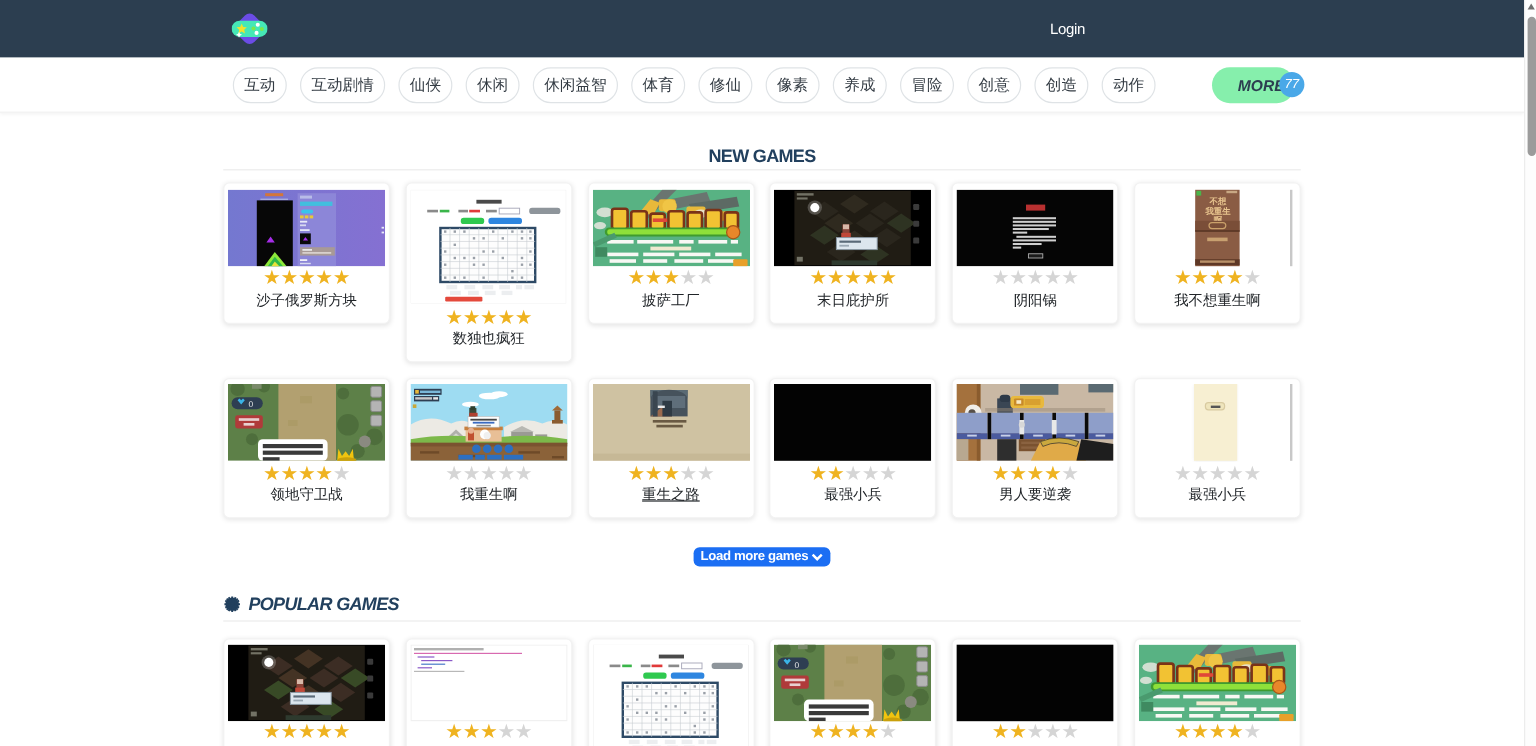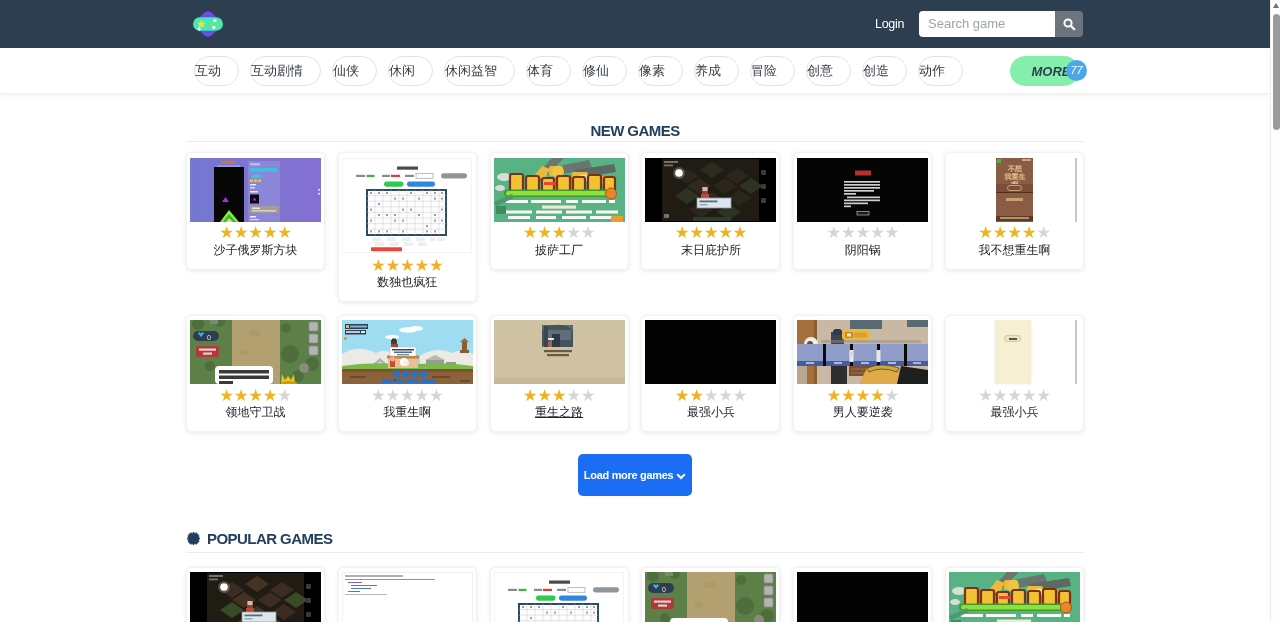--- a/index.html
+++ b/index.html
@@ -12,52 +12,52 @@
 .search { position:absolute; left:919px; top:10.5px; width:164px; height:26.5px; display:flex; }
 .search input { width:136px; height:26.5px; border:none; border-radius:4px 0 0 4px; padding:0 9px;
   font-size:13px; font-family:"Liberation Sans",sans-serif; color:#333; outline:none; }
 .search input::placeholder { color:#9aa4ad; }
 .search .sbtn { width:28px; height:26.5px; background:#6c757d; border:none; border-radius:0 4px 4px 0;
   display:flex; align-items:center; justify-content:center; }
 
 .catbar { position:absolute; left:0; top:48px; width:1270px; height:46px; background:#fff;
   border-bottom:1px solid #f0f0f0; box-shadow:0 2px 3px rgba(0,0,0,0.05); }
 .pill { position:absolute; top:7.5px; height:30px; line-height:28px; border:1px solid #dfe3e6;
-  border-radius:15px; background:#fff; color:#343c44; font-size:13px; text-align:left; }
+  border-radius:15px; background:#fff; color:#343c44; font-size:13px; text-align:center; }
 .more { position:absolute; left:1010px; top:8px; width:69px; height:30px; background:#86efac;
   border:none; border-radius:15px; color:#2c3e50; font-size:13px; font-weight:bold;
   text-align:center; padding-left:13px; font-family:"Liberation Sans",sans-serif;font-style:italic; }
 .badge77 { position:absolute; left:1066px; top:60px; width:21px; height:21px; border-radius:50%;
   background:#4aa8e8; color:#fff; font-size:11px; font-style:italic; text-align:center;
   line-height:21px; z-index:5; }
 
 .container { position:absolute; left:186px; top:94px; width:898px; }
 .sec { display:flex; align-items:center; gap:6px; color:#22405e; font-size:15.5px;
   font-weight:bold; letter-spacing:-0.55px; line-height:19px; height:19px; }
 .sec span { font-size:15px; }
 .sec1 { margin-top:20.5px;flex-direction:column; }
-.sec2 { margin-top:33px; }
+.sec2 { margin-top:22px;font-style:italic; }
 hr.rule { border:none; border-top:1px solid #ececec; margin:0; }
 #hr1 { margin-top:7.7px; }
 #hr2 { margin-top:3.5px; }
 .grid { display:flex; gap:12.8px; align-items:flex-start; }
 .g1 { margin-top:10.3px; }
 .g2 { margin-top:12.4px; }
 .g3 { margin-top:14px; }
 .g3 .stars { margin-top:1px; }
 .card { width:139px; background:#fff; border:1px solid #f2f2f2; border-radius:5px;
   box-shadow:0 1px 4px rgba(0,0,0,0.1); padding:4.5px 3px 12px 3px; text-align:center; }
 .thumb { width:131px; height:64.3px; margin:0 auto; position:relative; overflow:hidden; }
 .thumb svg { display:block; }
 .stars { display:block; font-size:16.5px; line-height:14px; margin-top:3px; letter-spacing:-0.3px; color:#d5d5d5; }
 .stars b { color:#efb320; font-weight:normal; }
 .gtitle { font-size:12px; color:#212529; margin-top:4.5px; line-height:13px; }
 
 .loadwrap { text-align:center; margin-top:22.1px; }
-.loadbtn { background:#1b6ef3; color:#fff; border:none; border-radius:5px; width:114px; height:42px;
+.loadbtn { background:#1b6ef3; color:#fff; border:none; border-radius:5px; width:114px; height:16px;
   font-size:11px; font-family:"Liberation Sans",sans-serif; font-weight:bold; white-space:nowrap; padding:0; letter-spacing:-0.3px; }
 
 .sbar { position:absolute; right:0; top:0; width:10px; height:622px; background:#fdfdfd;
   border-left:1px solid #ececec; z-index:50; }
 .sthumb { position:absolute; left:1.5px; top:14px; width:7px; height:116px; background:#9b9b9b;
   border-radius:4px; }
 .sarrow { position:absolute; left:2px; top:3px; width:0; height:0; border-left:3px solid transparent;
   border-right:3px solid transparent; border-bottom:5px solid #707070; }
 </style>
 </head>
@@ -67,29 +67,20 @@
     <rect x="4.4" y="5.4" width="21.2" height="21.2" rx="5.5" fill="#6b4ce6" transform="rotate(45 15 16)"></rect>
     <rect x="0" y="9.2" width="30" height="13.6" rx="6.8" fill="#46e8b6"></rect>
     <path d="M8.4 11.6 l1.3 2.8 3 .35-2.2 2.1.6 3-2.7-1.55-2.7 1.55.6-3-2.2-2.1 3-.35z" fill="#f3e32d"></path>
     <path d="M6.2 18.5 l.8 1.7 1.7.8-1.7.8-.8 1.7-.8-1.7-1.7-.8 1.7-.8z" fill="#fff"></path>
     <circle cx="21.8" cy="12.6" r="1.7" fill="#fff"></circle>
     <circle cx="20.8" cy="19.4" r="1.7" fill="#fff"></circle>
     <circle cx="18.2" cy="15.8" r="1.7" fill="#7ee84a"></circle>
     <circle cx="25.2" cy="16.2" r="1.7" fill="#7ee84a"></circle>
   </svg>
   <span class="login">Login</span>
-  <div class="search">
-    <input placeholder="Search game" style="">
-    <button class="sbtn">
-        <svg width="14" height="14" viewBox="0 0 14 14">
-          <circle cx="6" cy="6" r="3.6" fill="none" stroke="#fff" stroke-width="2"></circle>
-          <line x1="8.8" y1="8.8" x2="12.2" y2="12.2" stroke="#fff" stroke-width="2.2" stroke-linecap="round"></line>
-        </svg>
-      </button>
-  </div>
 </div>
 <div class="catbar" id="catbar">
     <span class="pill" style="left:194px;width:45px">互动</span>
     <span class="pill" style="left:250px;width:71px">互动剧情</span>
     <span class="pill" style="left:332px;width:45px">仙侠</span>
     <span class="pill" style="left:388px;width:45px">休闲</span>
     <span class="pill" style="left:444px;width:71px">休闲益智</span>
     <span class="pill" style="left:526px;width:45px">体育</span>
     <span class="pill" style="left:582px;width:45px">修仙</span>
     <span class="pill" style="left:638px;width:45px">像素</span>

